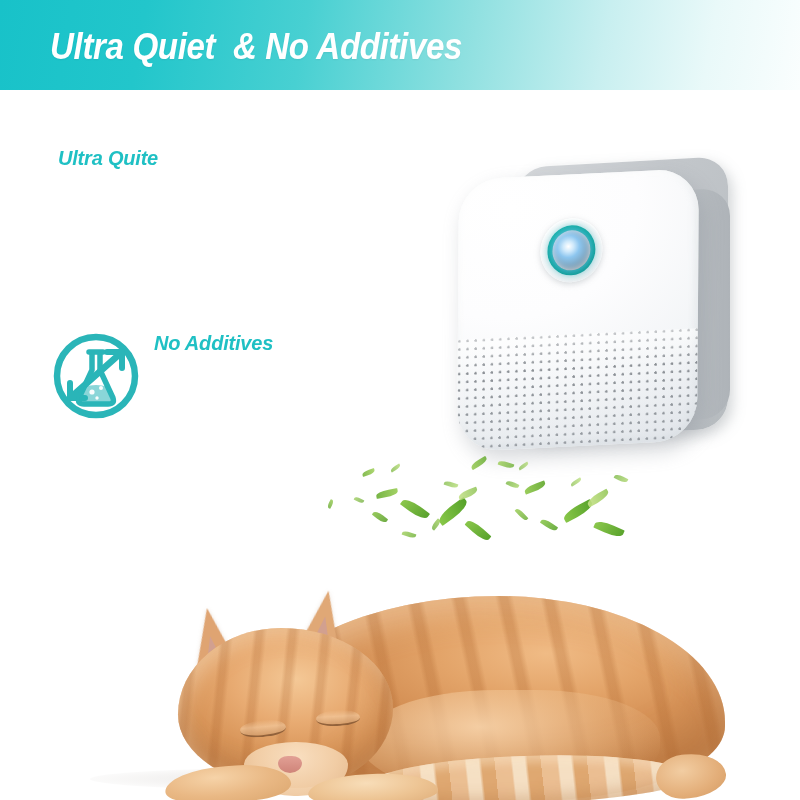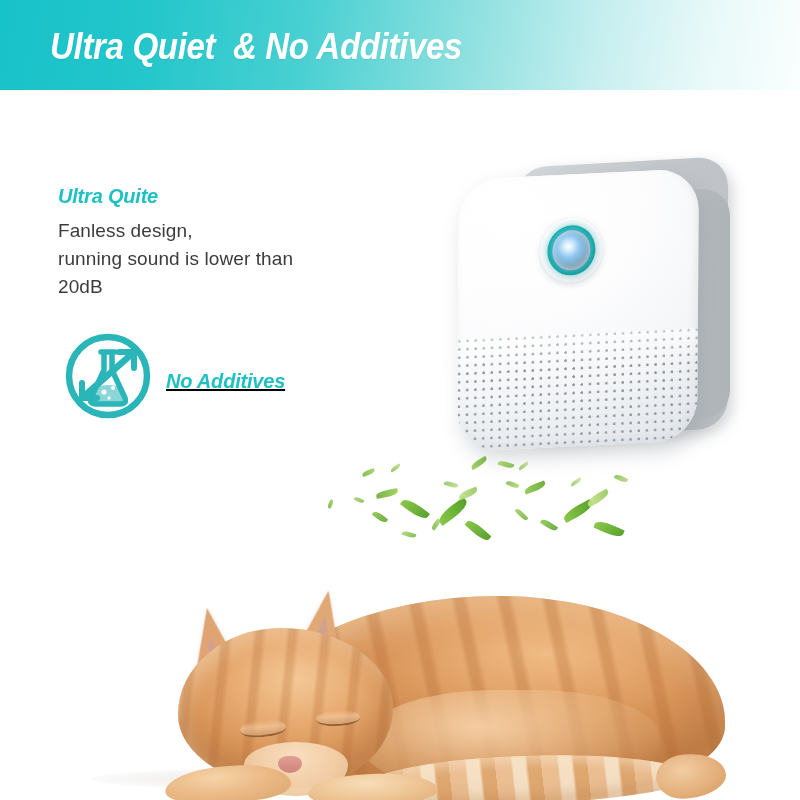--- a/index.html
+++ b/index.html
@@ -53,30 +53,30 @@
   }
 
   
   .feature {
     position: absolute;
     display: flex;
     align-items: flex-start;
   }
 
   #feature-quiet  { left: 48px; top: 143px; }
-  #feature-additives { left: 60px; top: 328px; text-decoration: underline; }
+  #feature-additives { left: 48px; top: 328px; }
 
   .feature-icon {
     width: 96px;
     flex: 0 0 96px;
     height: 96px;
     position: relative;
   }
 
-  .feature-text { padding-left: 10px; padding-top: 4px; margin-top: 38px; }
+  .feature-text { padding-left: 10px; padding-top: 4px; }
 
   .feature-heading {
     font-family: "Liberation Sans Narrow", "Liberation Sans", sans-serif;
     font-size: 20px;
     font-weight: bold;
     font-style: italic;
     color: #1fc0c4;
     letter-spacing: -0.2px;
     margin-bottom: 9px;
     white-space: pre;
@@ -390,23 +390,20 @@
 
 <div id="page">
 
   <div id="header-banner">
     <div id="header-title">Ultra Quiet  &amp; No Additives</div>
   </div>
 
   <div class="feature" id="feature-quiet">
     <div class="feature-text">
       <div class="feature-heading">Ultra Quite</div>
-      <div class="feature-body">Fanless design,
-running sound is lower than
-20dB</div>
     </div>
   </div>
 
   <div class="feature" id="feature-additives">
     <div class="feature-icon">
       <svg viewBox="0 0 96 96" width="96" height="96" aria-hidden="true">
 
         <circle cx="48" cy="48" r="39" fill="none" stroke="#2ab5b8" stroke-width="6.5"></circle>
 
         <path d="M22 70 L74 24" fill="none" stroke="#2ab5b8" stroke-width="6.5" stroke-linecap="round"></path>

